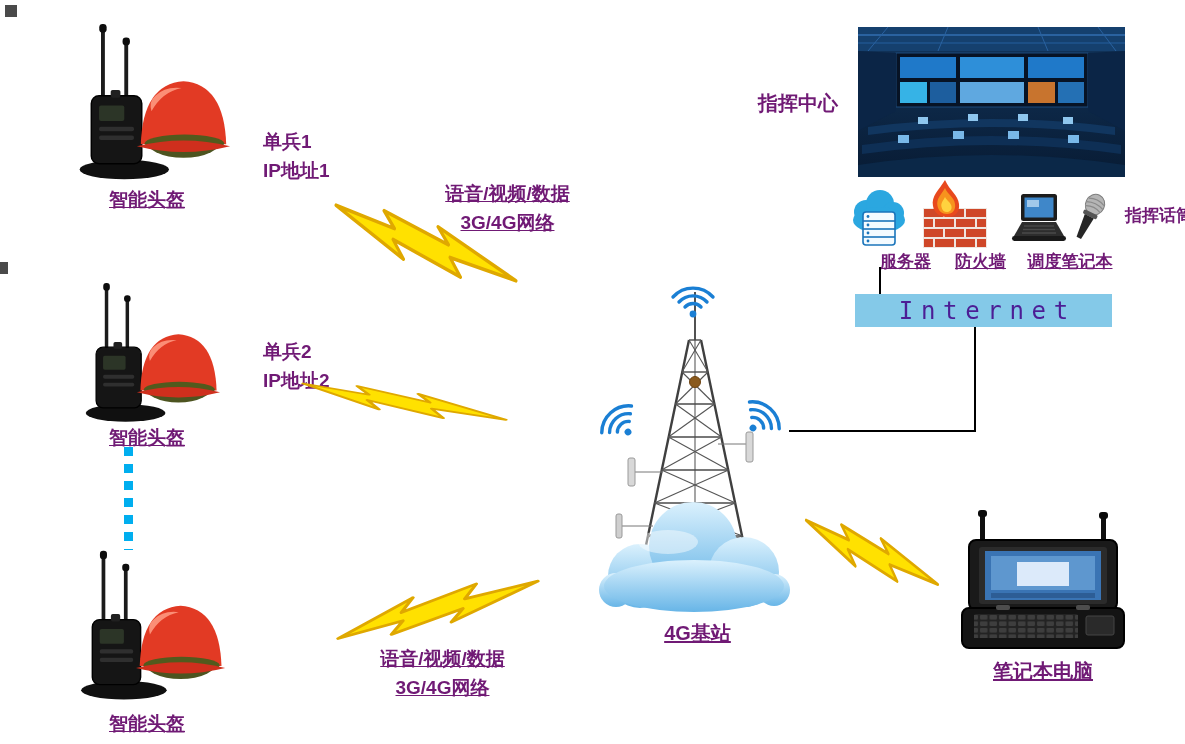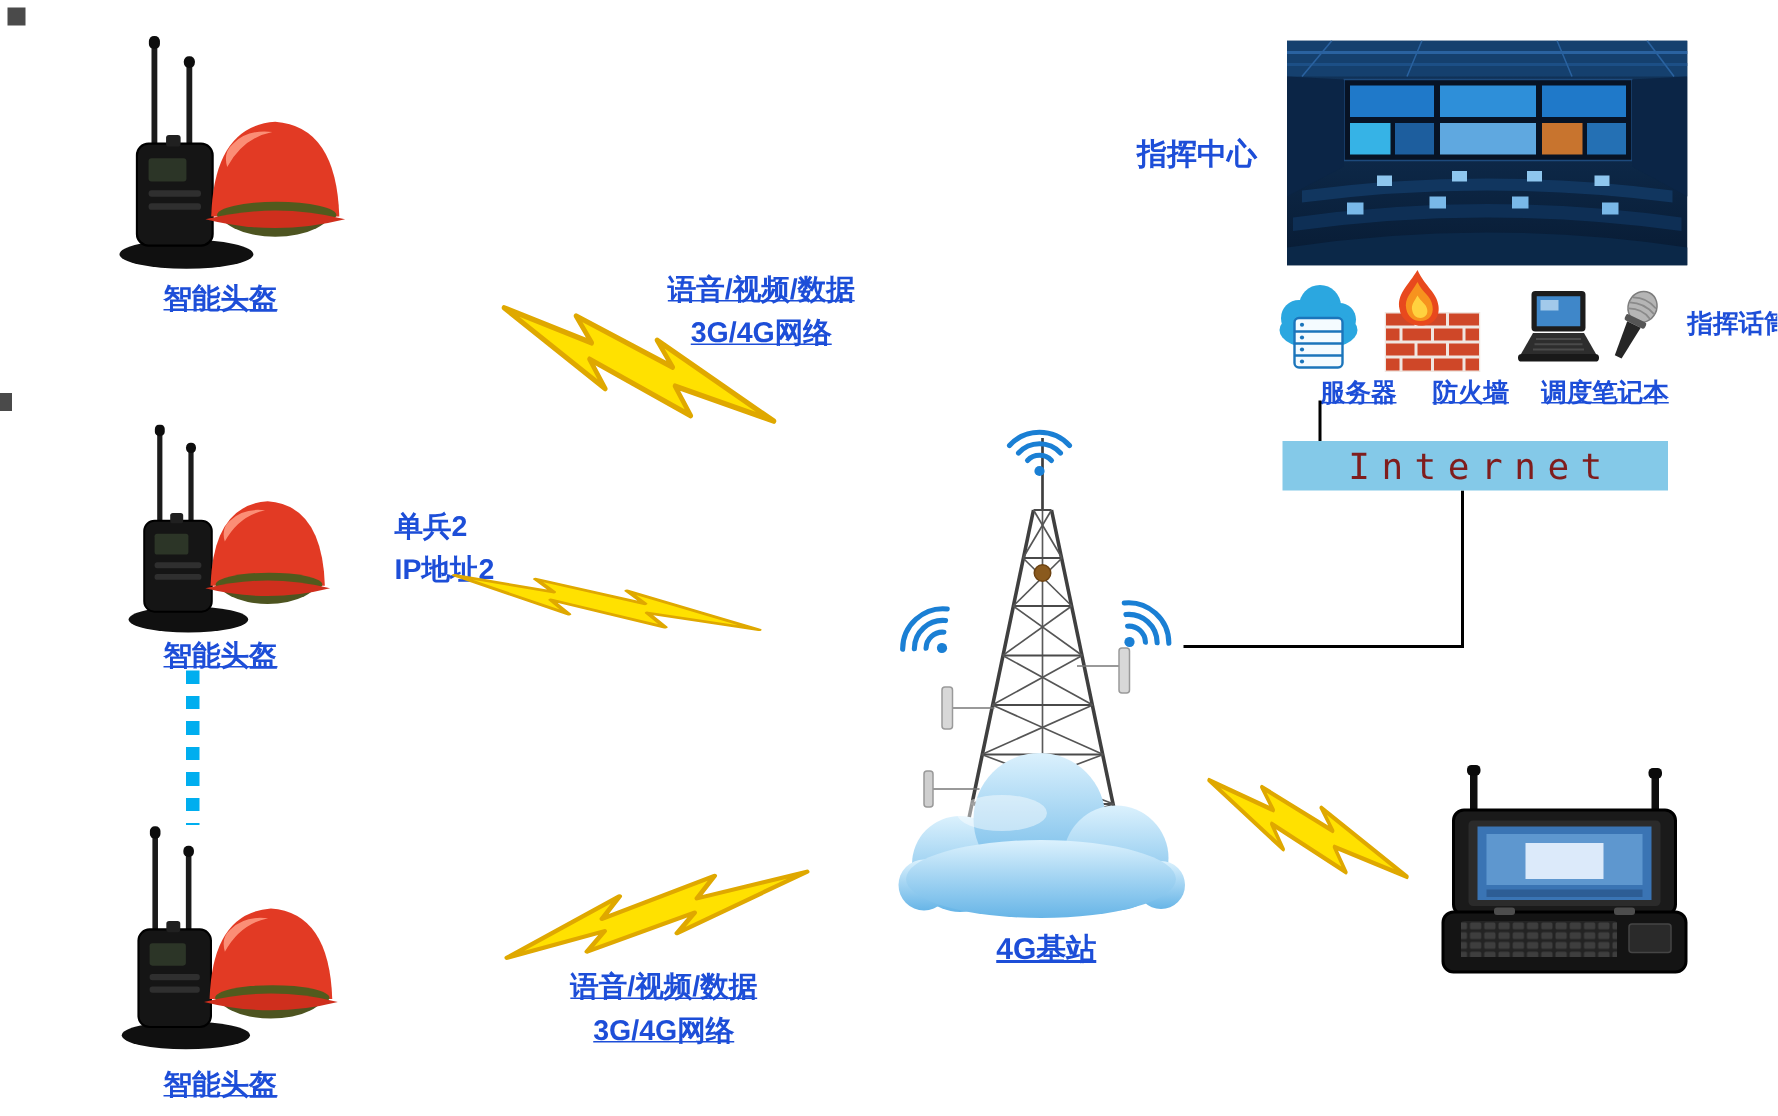--- a/index.html
+++ b/index.html
@@ -4,30 +4,30 @@
 <style>
   :root{
     --bolt-fill:#ffe100; --bolt-stroke:#dfa800; --internet-bar:#84c9e8;
     --dotted-line:#00aeef; --helmet-red:#e23a24; --wifi-blue:#1a7fd4;
     --cloud-top:#dbf1fd; --cloud-bottom:#67b5e7;
   }
   html,body{margin:0;padding:0;background:#fff;}
   .canvas{position:relative;width:1185px;height:744px;background:#fff;overflow:hidden;
           font-family:"Liberation Sans","DejaVu Sans",sans-serif;color:#111;}
   .abs{position:absolute;}
-  .lbl{position:absolute;color:#1d4ed8;font-weight:600;font-size:19px;line-height:1.5;white-space:nowrap;}
+  .lbl{position:absolute;color:#701a75;font-weight:600;font-size:19px;line-height:1.5;white-space:nowrap;}
   .lbl.center{text-align:center;text-decoration:underline;}
   .cap{font-size:17px;margin-left:28px;}
   .wire{position:absolute;background:#000;}
   .bolt{position:absolute;overflow:visible;}
   .dotline{position:absolute;left:124px;top:447px;width:9px;height:103px;
            background:repeating-linear-gradient(to bottom,var(--dotted-line) 0 9px,transparent 9px 17px);}
   .internet-bar{position:absolute;left:855px;top:294px;width:257px;height:33px;
                 background:var(--internet-bar);display:flex;align-items:center;justify-content:center;}
-  .internet-bar span{color:#7f1d1d;font-family:"DejaVu Sans Mono","Liberation Mono",monospace;
+  .internet-bar span{color:#4c1d95;font-family:"DejaVu Sans Mono","Liberation Mono",monospace;
                      font-size:24px;letter-spacing:0.32em;text-indent:0.32em;font-weight:500;}
   .wf{fill:none;stroke:var(--wifi-blue);stroke-width:3.4;stroke-linecap:round;}
   .mast{stroke:#4a4a4a;stroke-width:1.4;}
   .brace{stroke:#555;stroke-width:1.1;}
   .artifact{position:absolute;background:#4a4a4a;}
 </style>
 </head>
 <body>
 
 <div class="canvas">
@@ -72,20 +72,24 @@
     </defs>
   </svg>
 
   <div class="artifact" style="left:5px;top:5px;width:12px;height:12px"></div>
   <div class="artifact" style="left:0;top:262px;width:8px;height:12px"></div>
 
   <svg class="abs" viewBox="0 0 170 165" style="left:68px;top:20px;width:165px;height:168px">
       <use href="#helmet-unit"></use>
     </svg>
   <div class="lbl center" style="left:72px;top:186px;width:150px">智能头盔</div>
+  <div class="lbl" style="left:263px;top:128px">
+    <div>单兵1</div>
+    <div>IP地址1</div>
+  </div>
 
   <svg class="abs" viewBox="0 0 170 165" style="left:70px;top:283px;width:158px;height:143px">
       <use href="#helmet-unit"></use>
     </svg>
   <div class="lbl center" style="left:72px;top:424px;width:150px">智能头盔</div>
   <div class="lbl" style="left:263px;top:338px">
     <div>单兵2</div>
     <div>IP地址2</div>
   </div>
 
@@ -282,14 +286,15 @@
     <rect x="31" y="46" width="104" height="34" fill="#5e97cf"></rect>
     <rect x="57" y="52" width="52" height="24" fill="#dceafa"></rect>
     <rect x="31" y="83" width="104" height="5" fill="#2d5d95"></rect>
     <rect x="2" y="98" width="162" height="40" rx="7" fill="#141414" stroke="#000" stroke-width="2"></rect>
     <rect x="36" y="95" width="14" height="5" rx="2" fill="#4d4d4d"></rect>
     <rect x="116" y="95" width="14" height="5" rx="2" fill="#4d4d4d"></rect>
     <rect x="14" y="104" width="104" height="24" rx="2" fill="#232323"></rect>
     <rect x="14" y="104" width="104" height="24" fill="url(#keys)"></rect>
     <rect x="126" y="106" width="28" height="19" rx="2" fill="#2a2a2a" stroke="#454545"></rect>
   </svg>
+  <div class="lbl center" style="left:963px;top:656px;width:160px;font-size:20px">笔记本电脑</div>
 
 </div>
 
 </body></html>

